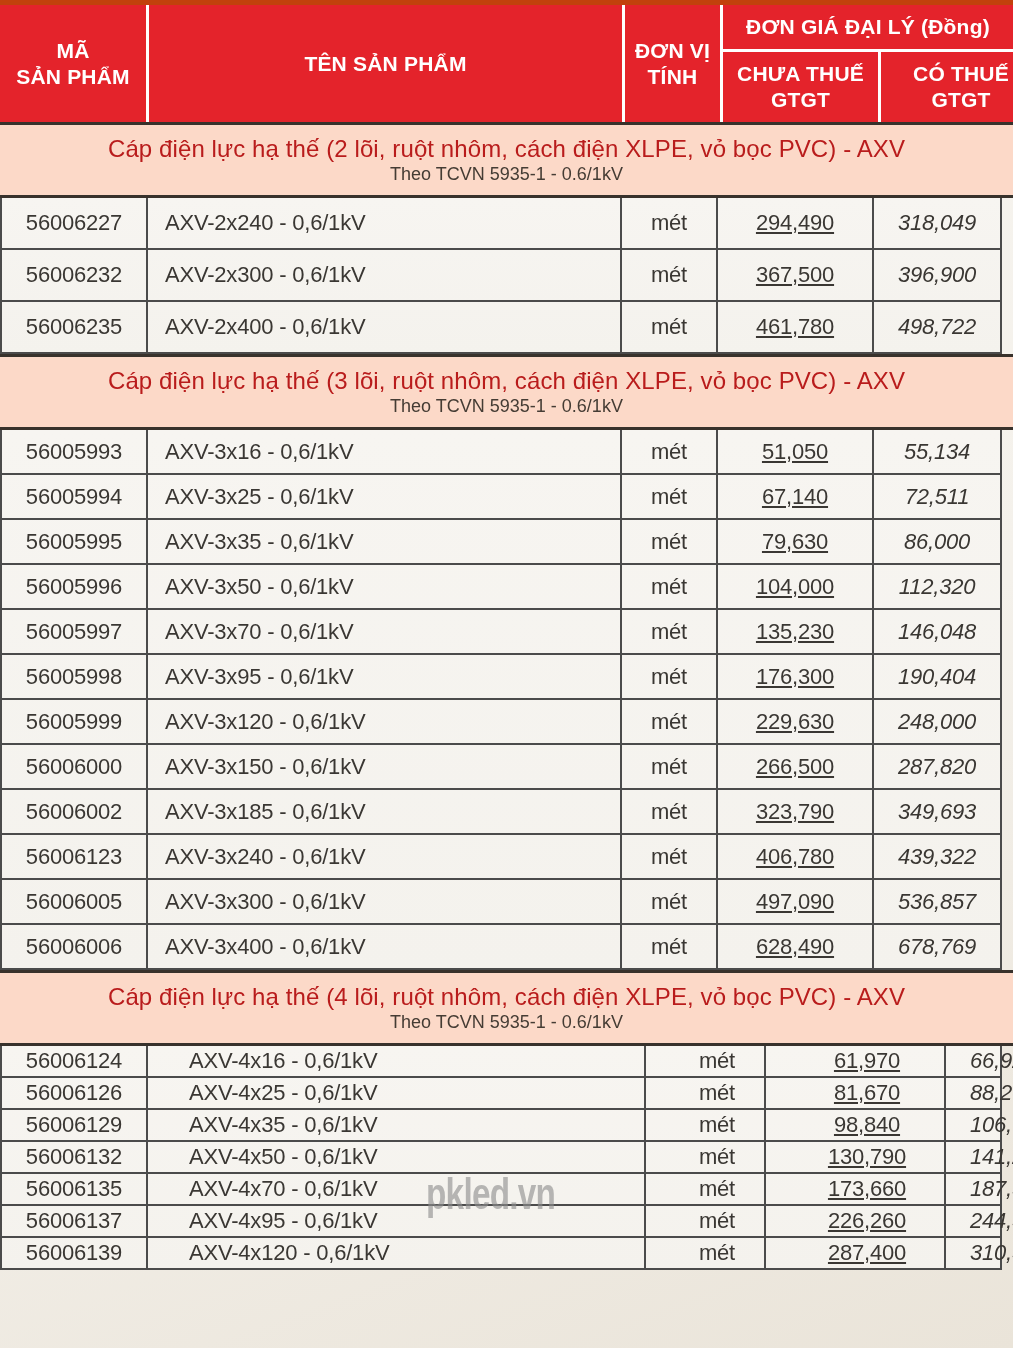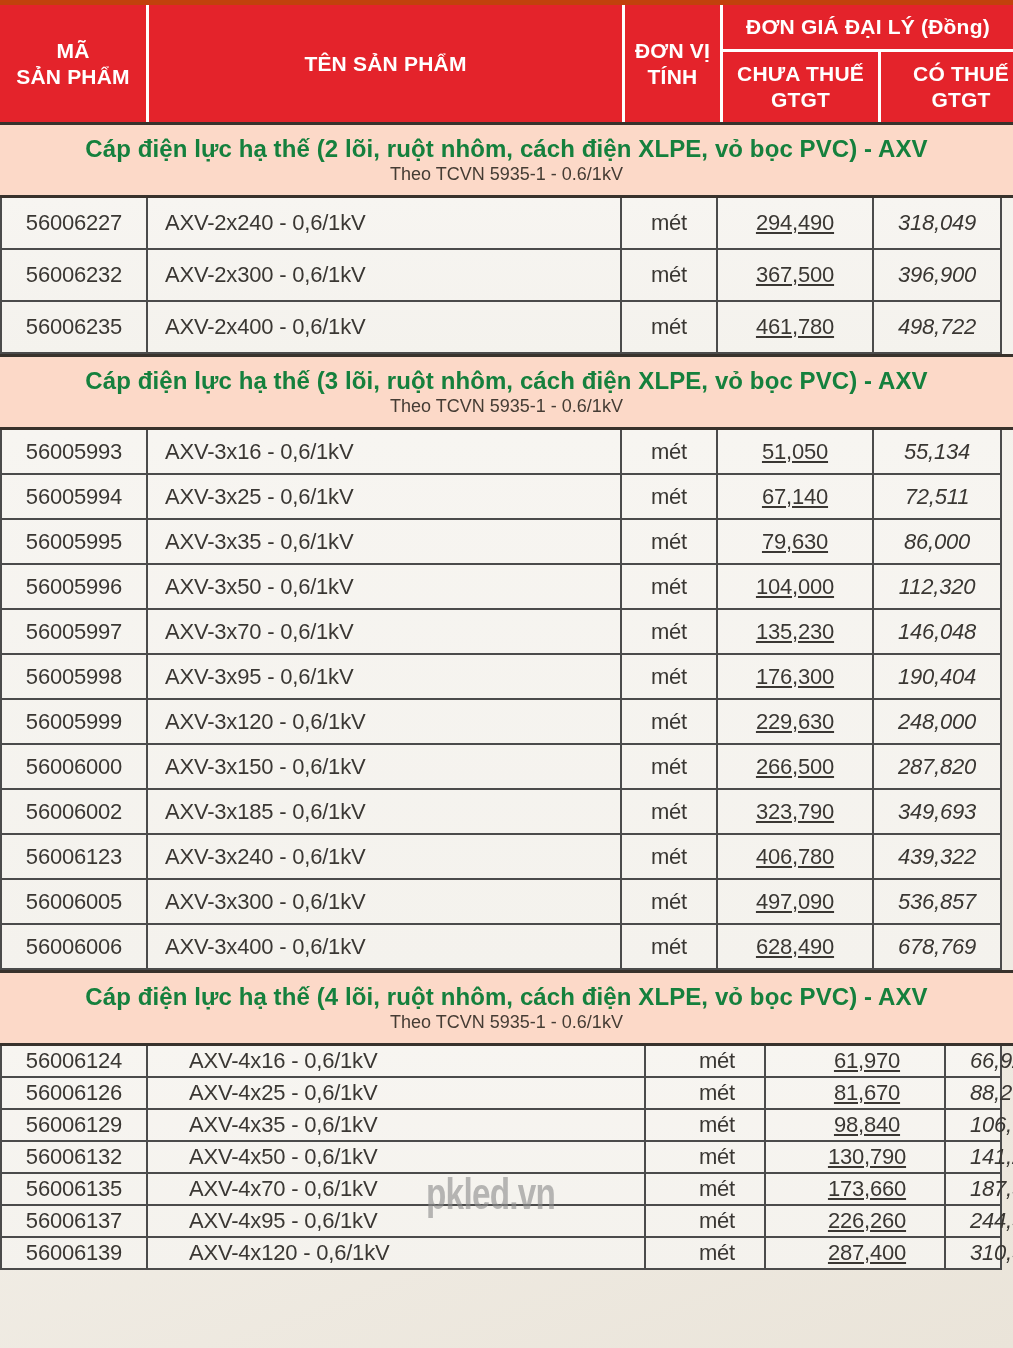--- a/index.html
+++ b/index.html
@@ -41,21 +41,21 @@
   
   .section-band {
     height:76px;
     background:#fcd9c8;
     border-top:3px solid #38322c;
     border-bottom:3px solid #38322c;
     display:flex; flex-direction:column;
     align-items:center; justify-content:center;
     text-align:center;
   }
-  .band-title { font-size:24px; font-weight:bold; color:#15803d; letter-spacing:.1px; }
+  .band-title { font-size:24px; font-weight:normal; color:#b91c1c; letter-spacing:.1px; }
   .band-sub   { font-size:18px; color:#453c34; margin-top:1px; }
 
   
   .rows {
     margin-right:11px;
     border-left:2px solid #4b4b4b;
     border-right:2px solid #4b4b4b;
     background:linear-gradient(180deg,#f7f5f1 0%,#f4f2ed 100%);
   }
   .row {

